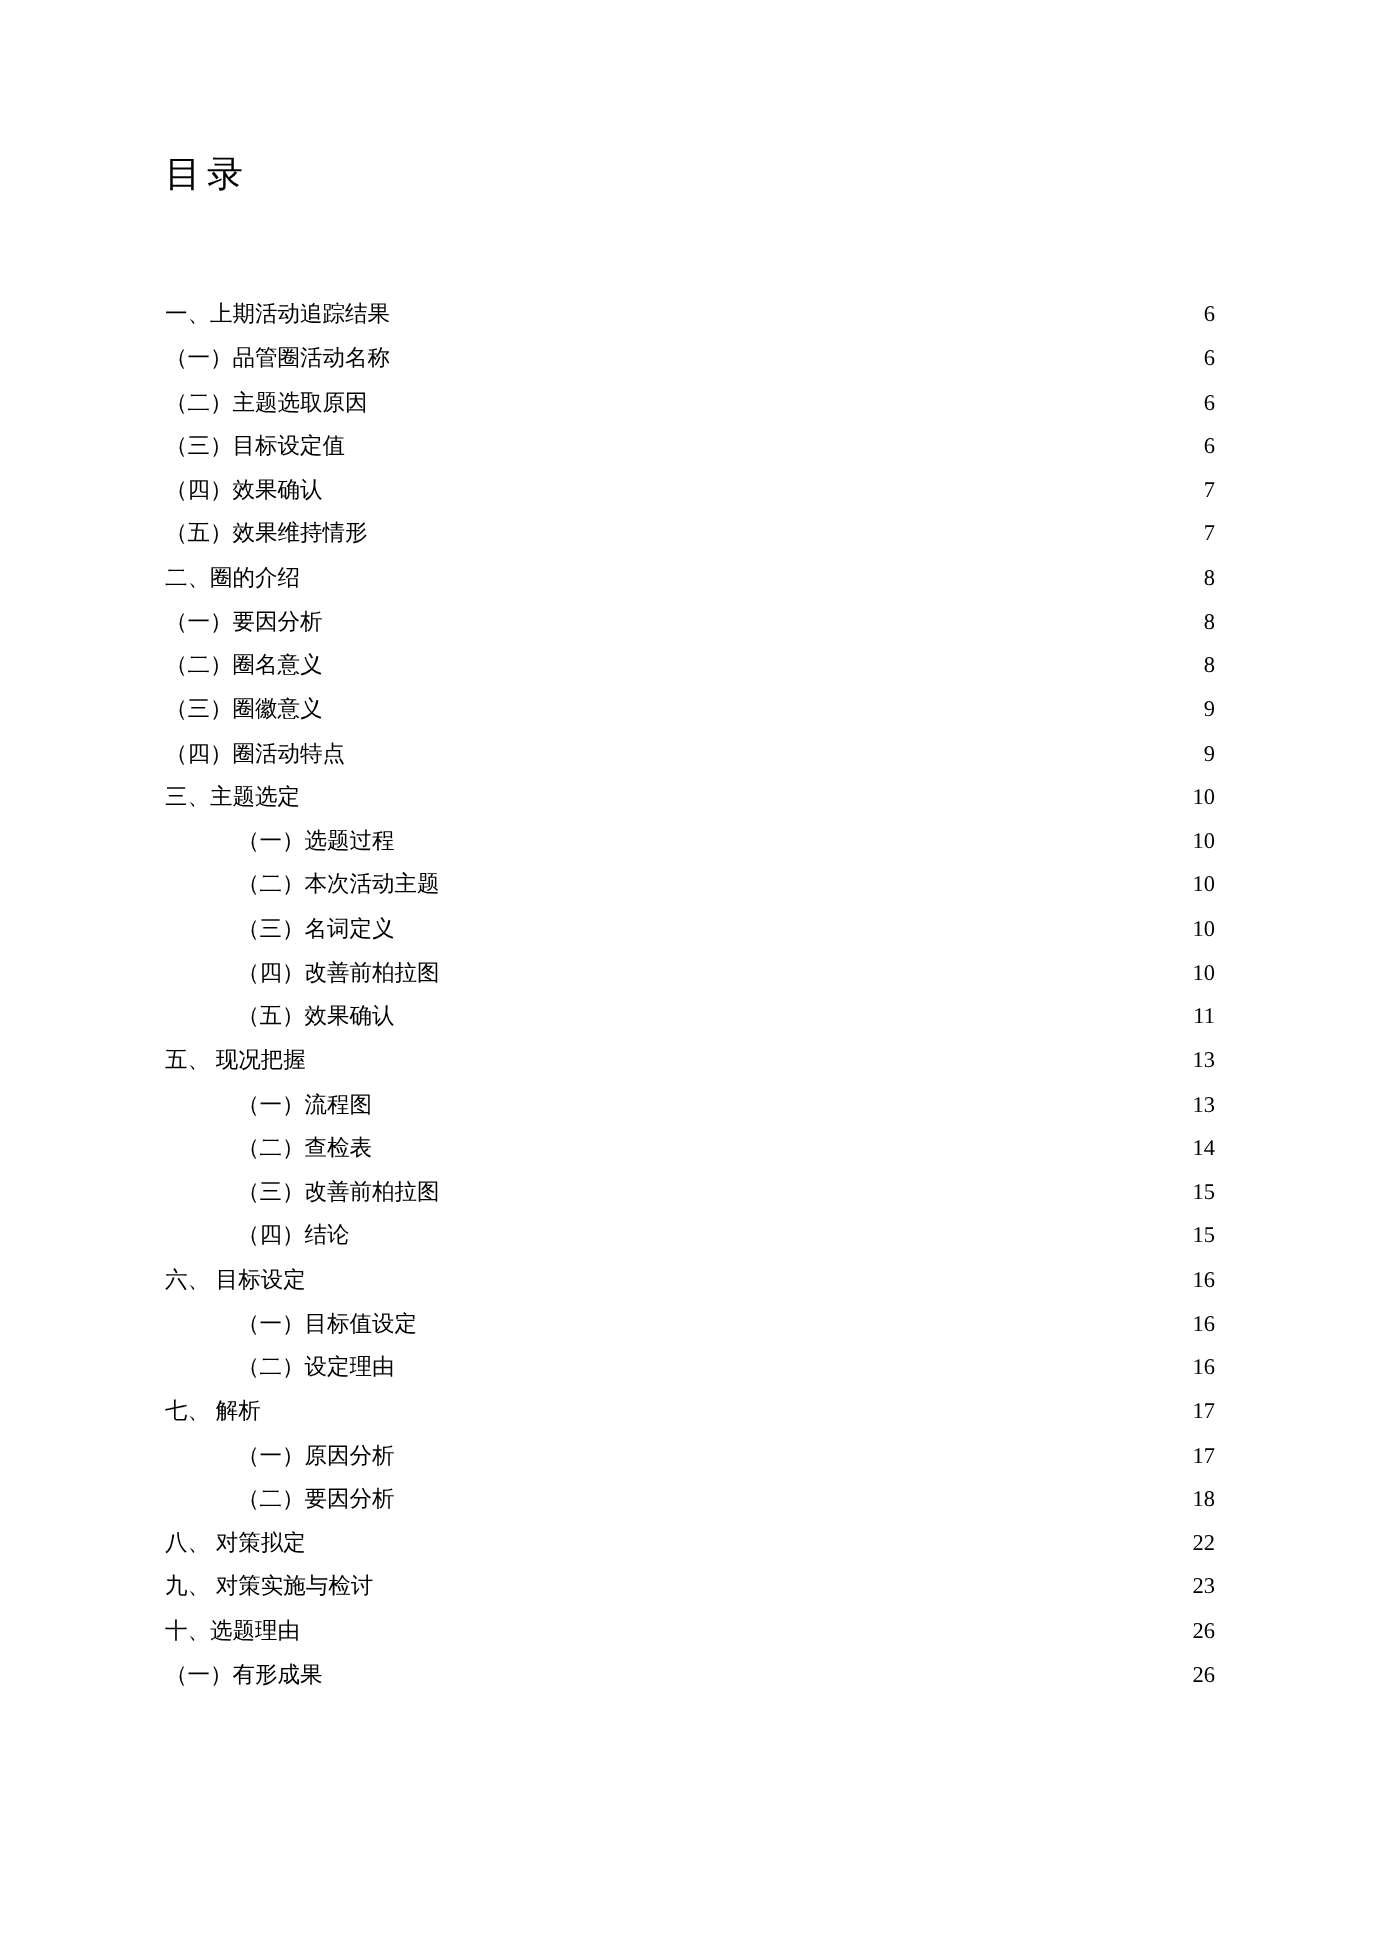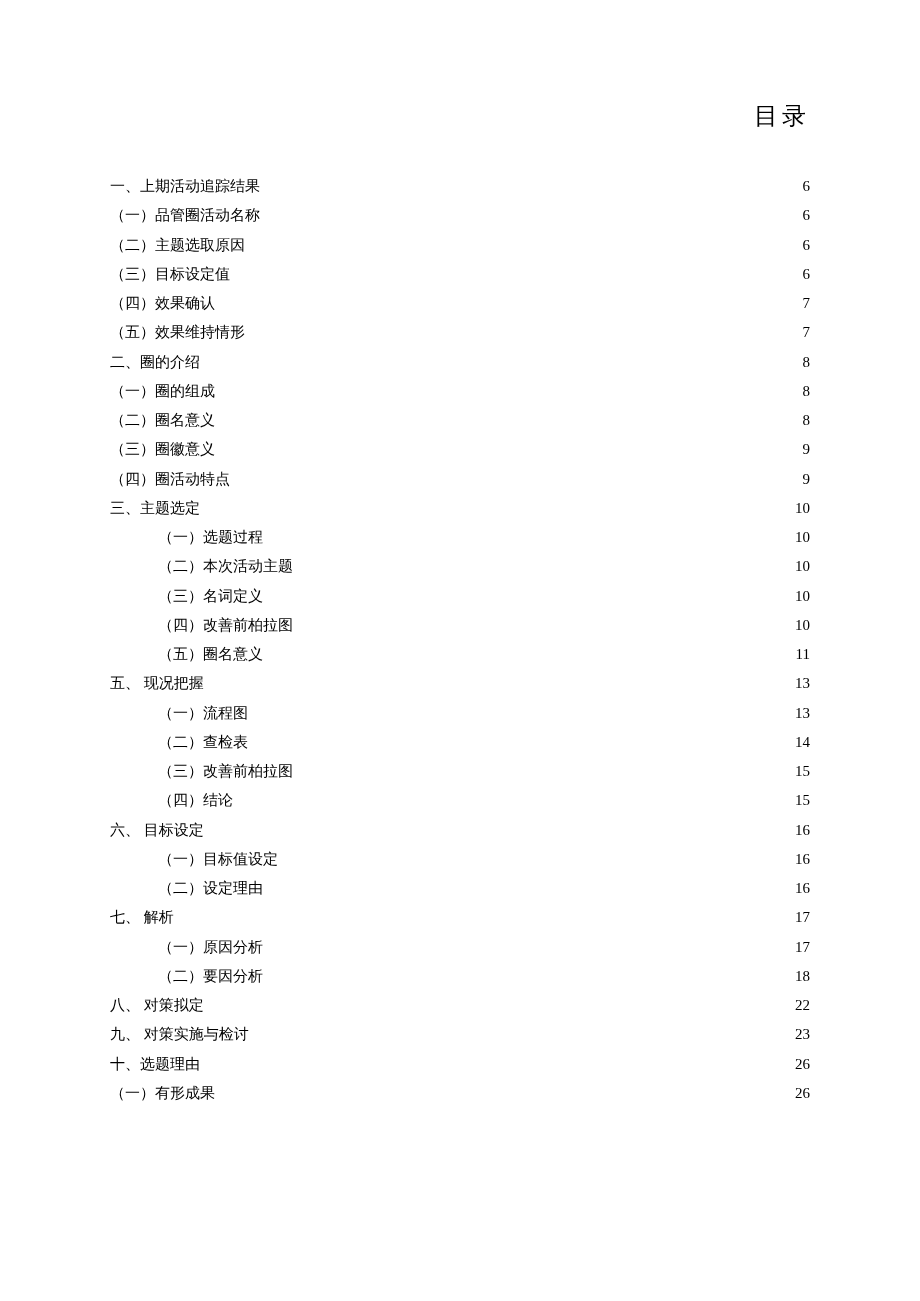--- a/index.html
+++ b/index.html
@@ -8,24 +8,24 @@
       box-sizing: border-box;
     }
     body {
       background: #ffffff;
       font-family: "SimSun", "宋体", serif;
       width: 920px;
       height: 1301px;
       padding: 100px 110px 0 110px;
     }
     .title {
-      text-align: right;
+      text-align: left;
       font-size: 24px;
       font-weight: normal;
-      margin-bottom: 40px;
+      margin-bottom: 64px;
       letter-spacing: 4px;
     }
     .toc {
       font-size: 15px;
       line-height: 1.95;
       color: #000;
     }
     .toc-entry {
       display: flex;
       align-items: baseline;
@@ -91,21 +91,21 @@
       <span class="toc-label">（五）效果维持情形</span>
       <span class="toc-dots"></span>
       <span class="toc-page">7</span>
     </div>
     <div class="toc-entry">
       <span class="toc-label">二、圈的介绍</span>
       <span class="toc-dots"></span>
       <span class="toc-page">8</span>
     </div>
     <div class="toc-entry">
-      <span class="toc-label">（一）圈的组成</span>
+      <span class="toc-label">（一）要因分析</span>
       <span class="toc-dots"></span>
       <span class="toc-page">8</span>
     </div>
     <div class="toc-entry">
       <span class="toc-label">（二）圈名意义</span>
       <span class="toc-dots"></span>
       <span class="toc-page">8</span>
     </div>
     <div class="toc-entry">
       <span class="toc-label">（三）圈徽意义</span>
@@ -136,21 +136,21 @@
       <span class="toc-label">（三）名词定义</span>
       <span class="toc-dots"></span>
       <span class="toc-page">10</span>
     </div>
     <div class="toc-entry indent-1">
       <span class="toc-label">（四）改善前柏拉图</span>
       <span class="toc-dots"></span>
       <span class="toc-page">10</span>
     </div>
     <div class="toc-entry indent-1">
-      <span class="toc-label">（五）圈名意义</span>
+      <span class="toc-label">（五）效果确认</span>
       <span class="toc-dots"></span>
       <span class="toc-page">11</span>
     </div>
     <div class="toc-entry">
       <span class="toc-label">五、 现况把握</span>
       <span class="toc-dots"></span>
       <span class="toc-page">13</span>
     </div>
     <div class="toc-entry indent-1">
       <span class="toc-label">（一）流程图</span>

